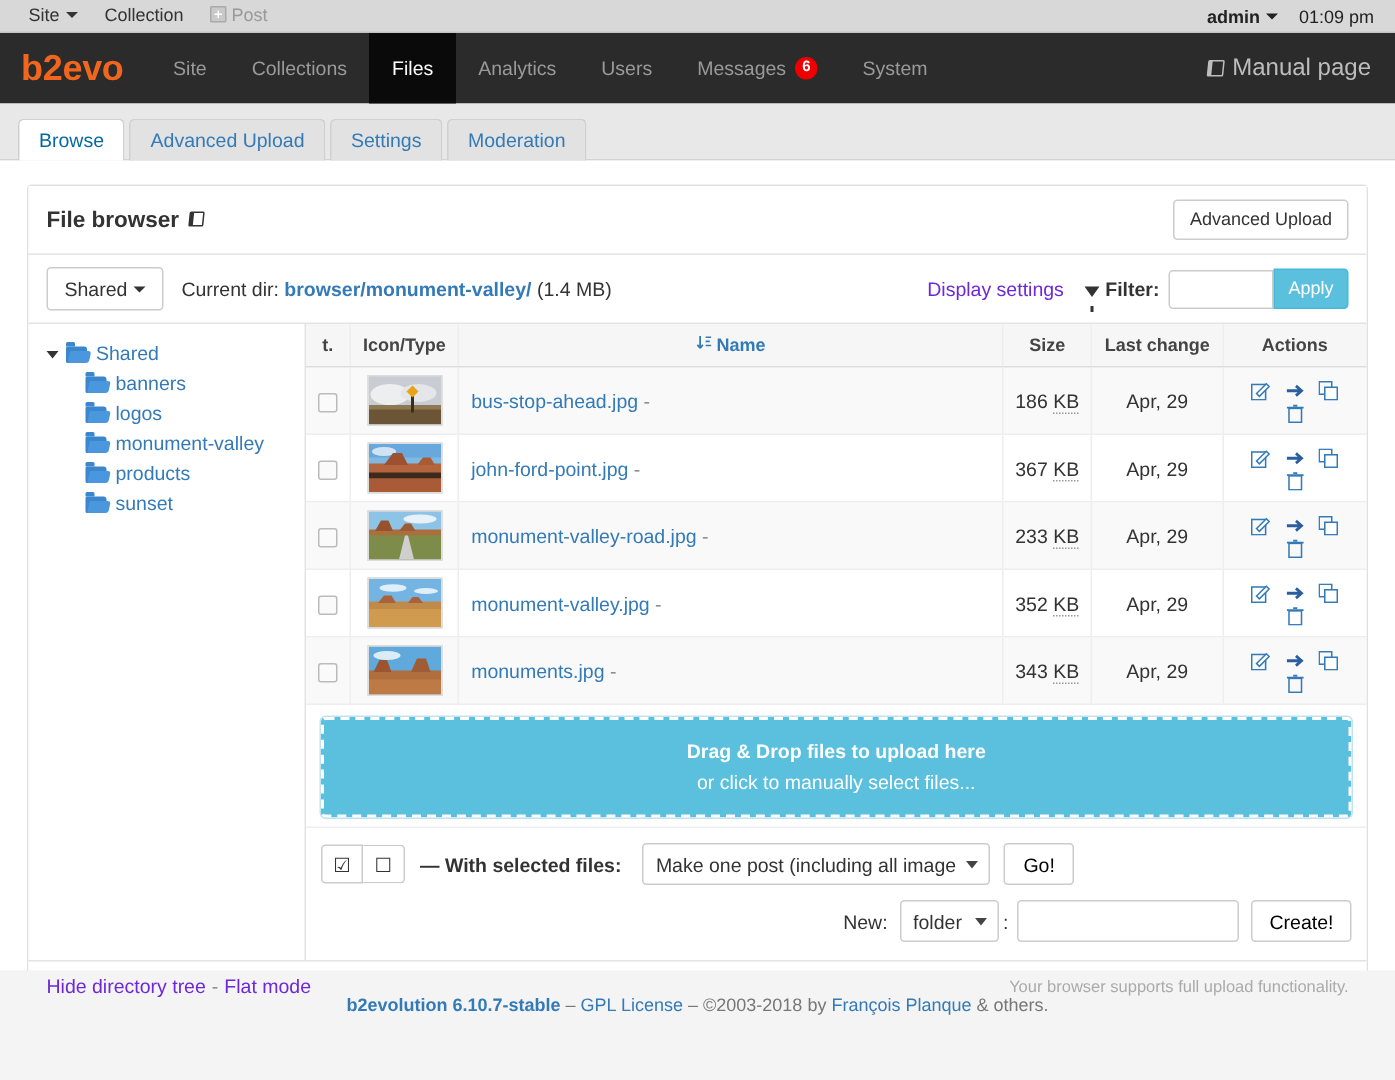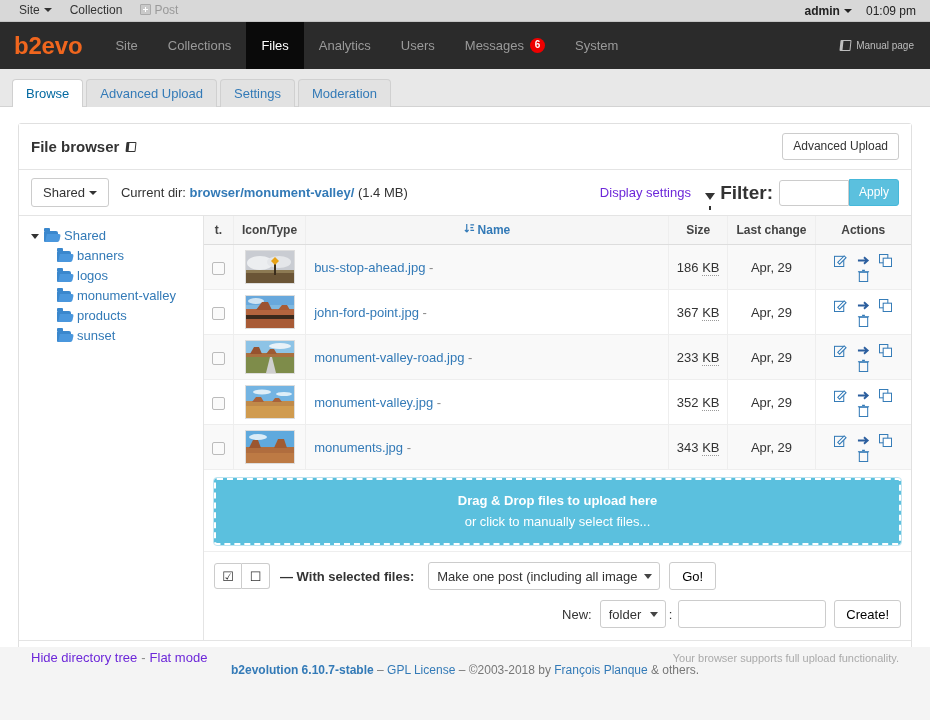--- a/index.html
+++ b/index.html
@@ -97,21 +97,21 @@
     line-height: 14px;
     min-width: 15px;
     height: 15px;
     text-align: center;
     padding: 0 4px;
     margin-left: 6px;
   }
   .nav-spacer { flex: 1; }
   .nav-manual {
     display: flex; align-items: center;
-    color: #bdbdbd; font-size: 10px; padding-right: 8px;
+    color: #bdbdbd; font-size: 16px; padding-right: 8px;
   }
   .book-icon {
     display: inline-block;
     width: 11px; height: 11px;
     border: 1px solid #bdbdbd;
     border-left-width: 3px;
     margin-right: 5px;
     border-radius: 1px;
     transform: skewX(-6deg);
   }
@@ -208,21 +208,21 @@
     border-radius: 3px;
     padding: 6px 11px;
     font-size: 13px;
     color: #333;
     margin-right: 12px;
   }
   .curdir { font-size: 13px; color: #333; }
   .curdir a { color: #337ab7; text-decoration: none; font-weight: bold; }
   .curdir .sep { color: #337ab7; font-weight: bold; }
   .link { color: #6d28d9; text-decoration: none; }
-  .filter-label { font-weight: bold; font-size: 19px; margin: 0 6px 0 14px; }
+  .filter-label { font-weight: bold; font-size: 13px; margin: 0 6px 0 14px; }
   .funnel {
     display: inline-block;
     width: 0; height: 0;
     border-left: 5px solid transparent;
     border-right: 5px solid transparent;
     border-top: 7px solid #333;
     position: relative;
     vertical-align: -1px;
   }
   .funnel:after {

